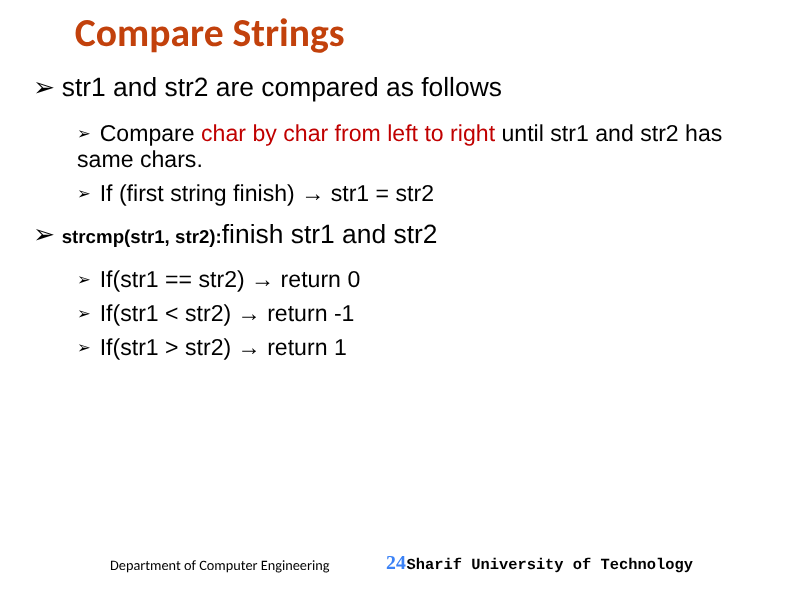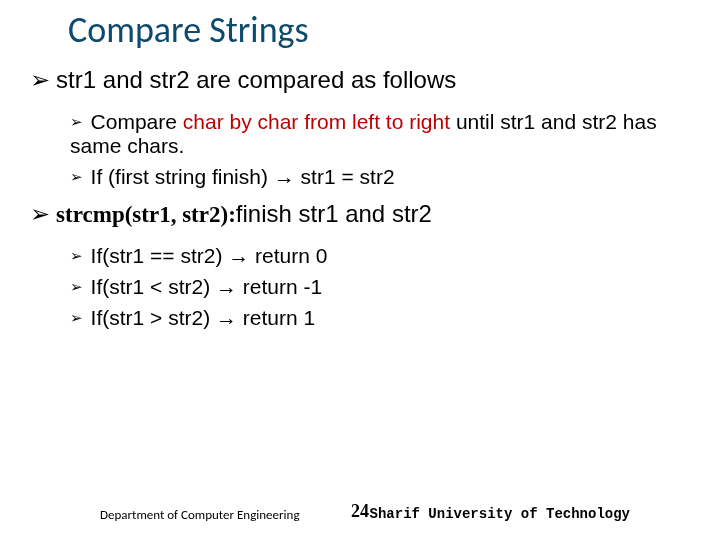--- a/index.html
+++ b/index.html
@@ -16,22 +16,22 @@
     position: relative;
     width: 720px;
     height: 540px;
     box-sizing: border-box;
   }
   .title {
     position: absolute;
     top: 8px;
     left: 68px;
     font-size: 36px;
-    color: #0c4a6e;
-    font-weight: 400;
+    color: #c2410c;
+    font-weight: 700;
   }
   .body {
     position: absolute;
     top: 60px;
     left: 30px;
     right: 30px;
     font-family: Arial, sans-serif;
     color: #000;
   }
   .l1 {
@@ -58,23 +58,23 @@
   }
   .sbullet {
     color: #000;
     font-size: 15px;
     margin-right: 8px;
     position: relative;
     top: -2px;
   }
   .red { color: #c00000; }
   .code {
-    font-family: Liberation Serif, serif;
+    font-family: Liberation Sans, sans-serif;
     font-weight: bold;
-    font-size: 23px;
+    font-size: 17px;
   }
   .footer {
     position: absolute;
     bottom: 18px;
     left: 0;
     right: 0;
     height: 22px;
   }
   .foot-left {
     position: absolute;
@@ -86,21 +86,21 @@
   }
   .foot-num {
     position: absolute;
     left: 0;
     right: 0;
     bottom: 0;
     text-align: center;
     font-weight: bold;
     font-size: 18px;
     font-family: Georgia, 'Times New Roman', serif;
-    color: #000000;
+    color: #3b82f6;
   }
   .foot-right {
     position: absolute;
     right: 90px;
     bottom: 0;
     font-size: 14px;
     font-family: Liberation Mono, monospace;
     font-weight: bold;
     color: #000;
   }

